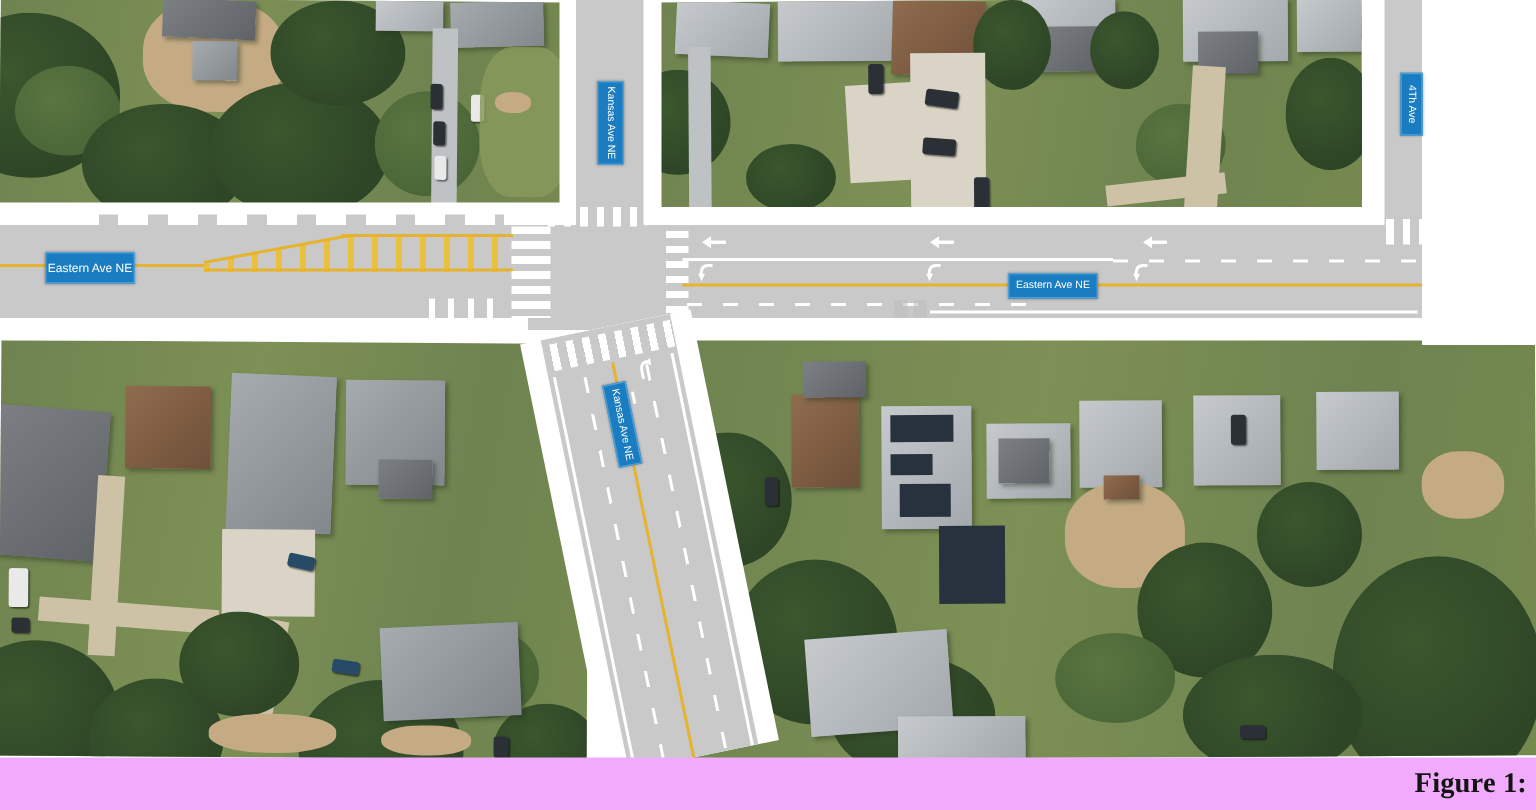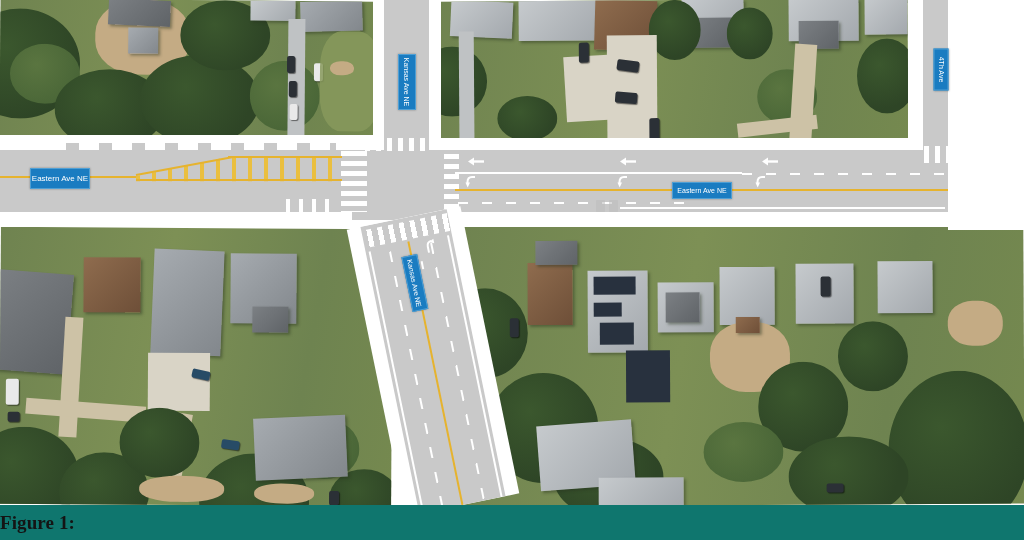--- a/index.html
+++ b/index.html
@@ -47,22 +47,22 @@
   .dashV{background:repeating-linear-gradient(180deg,#ffffff 0 11px,rgba(0,0,0,0) 11px 25px);}
 
   
   .slabel{position:absolute;z-index:5;background:#1a7cc1;color:#fff;border:1px solid #4f9fd4;
           display:flex;align-items:center;justify-content:center;white-space:nowrap;
           font-size:8px;line-height:1;box-shadow:0 0 2px rgba(0,0,0,.35);}
   .slabel.small{font-size:7px;}
   .rot90{transform:rotate(90deg);}
 
   
-  .caption{position:absolute;left:0;top:505px;width:1024px;height:35px;background:#0f766e;
-           display:flex;align-items:center;justify-content:space-between;z-index:6;
+  .caption{position:absolute;left:0;top:505px;width:1024px;height:35px;background:#f0abfc;
+           display:flex;align-items:center;justify-content:flex-end;z-index:6;
            font-family:"Liberation Serif",serif;font-size:19px;color:#141414;letter-spacing:.1px;}
   .caption b{margin-right:6px;}
   svg{display:block;}
 </style>
 </head>
 <body>
 
 <div class="page">
 
   <div class="ph" style="left:0;top:0;width:374px;height:137px;transform:rotate(.5deg);">

